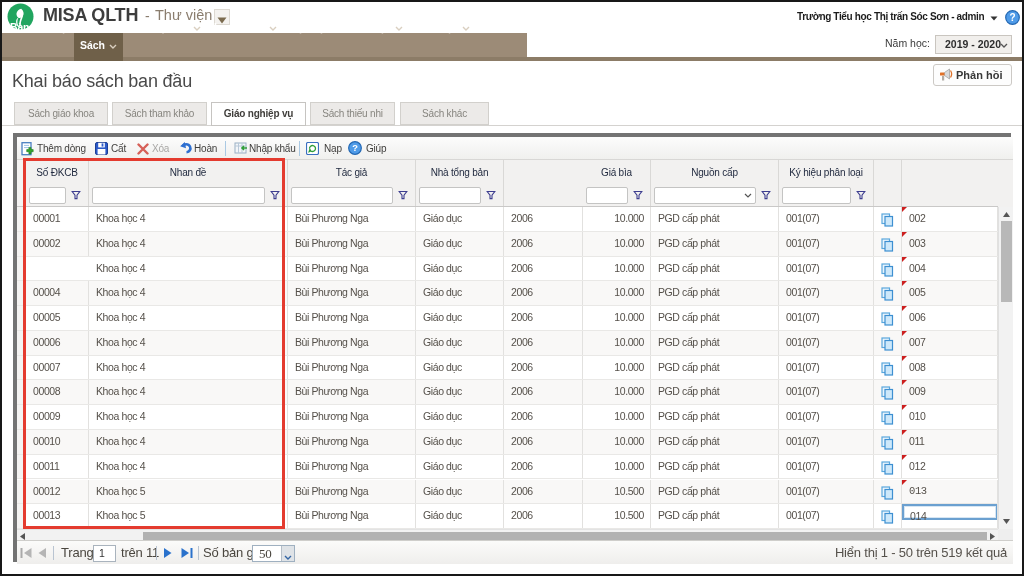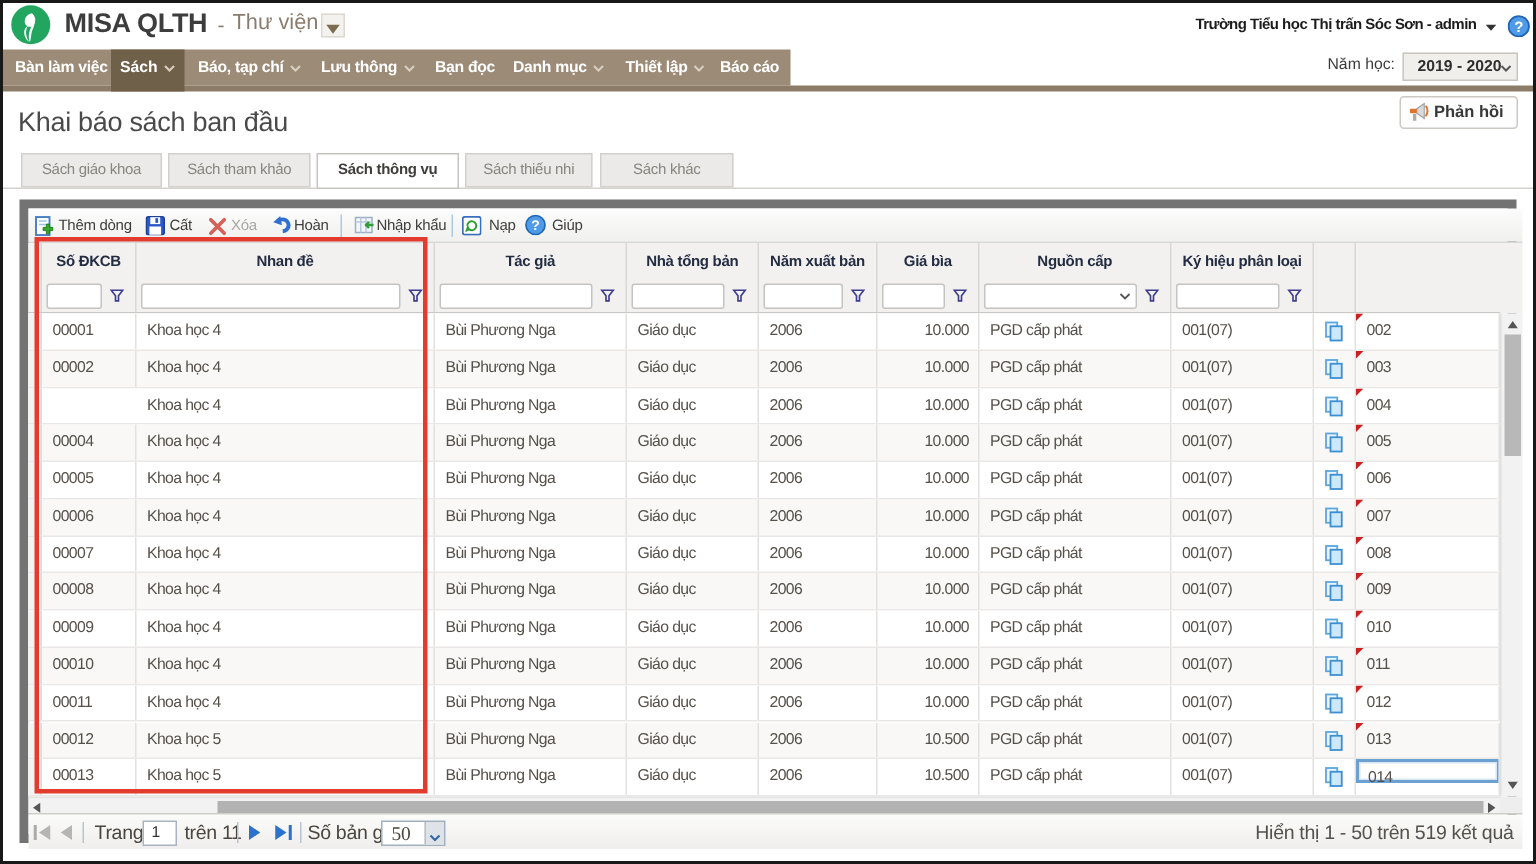--- a/index.html
+++ b/index.html
@@ -9,37 +9,37 @@
 #logo{left:7px;top:3px;}
 #brand{left:43px;top:5px;font-size:18px;font-weight:bold;color:#3d3d3d;letter-spacing:-0.2px;}
 #dash{left:145px;top:8px;font-size:14px;color:#8a7d6e;}
 #subbrand{left:155px;top:7px;font-size:14.5px;color:#8a7d6e;}
 #branddrop{left:214px;top:9px;width:16px;height:16px;background:#f4f2ef;border:1px solid #ddd9d2;}
 #userarea{left:797px;top:11px;font-size:10px;letter-spacing:-0.35px;font-weight:bold;color:#1c1c1c;width:187px;text-align:right;white-space:nowrap;}
 #usercaret{left:990px;top:16px;}
 #helpicon{left:1005px;top:10px;}
 #menubar{left:0;top:33px;width:527px;height:24px;background:#9c8b77;}
 #menustrip{left:0;top:57px;width:1024px;height:4px;background:#8c7c67;}
-.mitem{position:absolute;top:33px;height:24px;line-height:24px;color:#fff;font-size:10.5px;letter-spacing:-0.2px;font-weight:bold;white-space:nowrap;z-index:2;}
+.mitem{position:absolute;top:15px;height:24px;line-height:24px;color:#fff;font-size:10.5px;letter-spacing:-0.2px;font-weight:bold;white-space:nowrap;z-index:2;}
 #mactive{left:74px;top:33px;width:49px;height:28px;background:#6f6049;z-index:2;color:#fff;font-size:10.5px;font-weight:bold;text-align:center;line-height:24px;}
 #namhoc{left:885px;top:37px;font-size:10.5px;color:#3a3a3a;}
 #nhbox{left:935px;top:35px;width:77px;height:19px;background:#f1efec;border:1px solid #c9c5bf;font-size:10.5px;font-weight:bold;color:#2e2e2e;padding-left:9px;line-height:17px;}
 #heading{left:12px;top:71px;font-size:18px;letter-spacing:-0.2px;color:#4a4a4a;}
 #feedback{left:933px;top:64px;width:79px;height:22px;background:#fdfdfd;border:1px solid #ccc9c5;border-radius:3px;font-size:11px;font-weight:bold;color:#383838;line-height:20px;padding-left:22px;}
 .tab{position:absolute;top:102px;height:23px;background:#eceae8;border:1px solid #d2d0cc;color:#87857f;font-size:10px;letter-spacing:-0.2px;text-align:center;line-height:21px;z-index:2;}
 .tab.active{background:#fff;border-color:#c6c4c1;color:#403e3b;font-weight:bold;height:24px;z-index:3;}
 #tabline{left:0;top:125px;width:1024px;height:1px;background:#d4d2cf;z-index:1;}
-#container{left:13px;top:133px;width:998px;height:429px;border:6px solid #737373;background:#fff;}
+#container{left:13px;top:133px;width:998px;height:429px;border:4px solid #737373;background:#fff;}
 #toolbar{left:0;top:0;width:996px;height:23px;background:linear-gradient(#fcfcfc,#f0f0ee);border-bottom:1px solid #d8d7d5;}
 .tbi{position:absolute;top:0;height:23px;line-height:23px;font-size:10px;letter-spacing:-0.2px;color:#3f3e3c;white-space:nowrap;}
 .tbi.dis{color:#a8a7a5;}
 .tbsep{position:absolute;top:4px;width:1px;height:15px;background:#aac9e3;}
 #ghead{left:0;top:23px;width:981px;height:47px;background:#f2f1f0;border-bottom:1px solid #c9c8c7;}
 .hcell{position:absolute;top:0;height:46px;border-right:1px solid #d9d8d6;}
-.htitle{position:absolute;left:0;right:0;top:6px;height:14px;font-size:10px;letter-spacing:-0.2px;font-weight:bold;color:#232c41;text-align:center;line-height:14px;white-space:nowrap;overflow:hidden;}
+.htitle{position:absolute;left:0;right:0;top:6px;height:14px;font-size:10px;letter-spacing:-0.2px;font-weight:normal;color:#232c41;text-align:center;line-height:14px;white-space:nowrap;overflow:hidden;}
 .hfilter{position:absolute;left:0;right:0;top:26px;height:18px;display:flex;align-items:center;padding-left:3px;}
 .finput{flex:1;height:17px;background:#fff;border:1px solid #c4c4c3;border-radius:2px;}
 .fbtn{width:16px;height:17px;margin-left:2px;margin-right:4px;display:flex;align-items:center;justify-content:center;background:#f2f1f0;flex:none;}
 #gbody{left:0;top:70px;width:981px;height:322px;background:#fff;}
 .grow{position:absolute;left:0;width:981px;height:24.77px;border-bottom:1px solid #e9e8e6;display:flex;}
 .gc{height:100%;border-right:1px solid #e2e1df;font-size:10.5px;letter-spacing:-0.4px;color:#55504a;line-height:23px;white-space:nowrap;overflow:hidden;padding-left:7px;position:relative;}
 .gc.num{text-align:right;padding-right:6px;padding-left:0;}
 .gc.ctr{text-align:center;padding-left:0;}
 .rowhdr{width:9px;height:100%;background:#f4f3f2;border-right:1px solid #dddcda;flex:none;}
 .redmark{position:absolute;left:0;top:0;width:0;height:0;border-top:5px solid #cc1f1f;border-right:5px solid transparent;}
@@ -103,21 +103,21 @@
     </svg></div>
 <div class="abs" id="heading">Khai báo sách ban đầu</div>
 <div class="abs" id="feedback"><svg width="15" height="15" viewBox="0 0 15 15" style="position:absolute;left:5px;top:3px;">
       <path d="M5.5 4.5 L10.5 1 L10.5 11 L5.5 7.5 Z" fill="#d8dadc" stroke="#9a9a9a" stroke-width="0.7"></path>
       <rect x="1" y="4.5" width="4.5" height="3" rx="0.5" fill="#e0722a"></rect>
       <path d="M11.5 2.5 Q13.8 6 11.5 9.5" fill="none" stroke="#e0722a" stroke-width="1.3"></path>
       <rect x="3" y="8" width="2.2" height="4.5" fill="#b0aca6"></rect>
     </svg>Phản hồi</div>
 <div class="tab" style="left:14px;width:94px;">Sách giáo khoa</div>
 <div class="tab" style="left:112px;width:95px;">Sách tham khảo</div>
-<div class="tab active" style="left:211px;width:95px;">Sách thông vụ</div>
+<div class="tab active" style="left:211px;width:95px;">Giáo nghiệp vụ</div>
 <div class="tab" style="left:310px;width:85px;">Sách thiếu nhi</div>
 <div class="tab" style="left:400px;width:89px;">Sách khác</div>
 <div class="abs" id="tabline"></div>
 <div class="abs" id="container">
 <div class="abs" id="toolbar">
 <svg class="abs" style="left:4px;top:5px;" width="14" height="14" viewBox="0 0 14 14">
         <rect x="1" y="0.7" width="9" height="12" fill="#fff" stroke="#4a7fc1" stroke-width="1.3"></rect>
         <line x1="3" y1="3.4" x2="8" y2="3.4" stroke="#9ec2e8" stroke-width="1"></line>
         <line x1="3" y1="5.6" x2="8" y2="5.6" stroke="#9ec2e8" stroke-width="1"></line>
         <path d="M9.5 5.5 L12.5 5.5 L12.5 8.5 L9.5 8.5 L9.5 11.5 L6.5 11.5 L6.5 8.5 L3.5 8.5 L3.5 5.5 L6.5 5.5 L6.5 2.5 L9.5 2.5 Z" transform="translate(3.2,3.6) scale(0.72)" fill="#35a52e" stroke="#1d7a18" stroke-width="0.8"></path>
@@ -199,31 +199,20 @@
         <div class="htitle">Nhà tổng bản</div>
         <div class="hfilter">
           <div class="finput"></div>
           <div class="fbtn">
             <svg width="10" height="10" viewBox="0 0 10 10">
               <path d="M1.2 1.5 H8.8 L6.0 5.2 V8.6 L4.0 8.6 V5.2 Z" fill="none" stroke="#3d3d8f" stroke-width="1.1"></path>
             </svg>
           </div>
         </div>
       </div>
-<div class="hcell" style="left:487px;width:79px;">
-        <div class="htitle">Năm xuất bản</div>
-        <div class="hfilter">
-          <div class="finput"></div>
-          <div class="fbtn">
-            <svg width="10" height="10" viewBox="0 0 10 10">
-              <path d="M1.2 1.5 H8.8 L6.0 5.2 V8.6 L4.0 8.6 V5.2 Z" fill="none" stroke="#3d3d8f" stroke-width="1.1"></path>
-            </svg>
-          </div>
-        </div>
-      </div>
 <div class="hcell" style="left:566px;width:68px;">
         <div class="htitle">Giá bìa</div>
         <div class="hfilter">
           <div class="finput"></div>
           <div class="fbtn">
             <svg width="10" height="10" viewBox="0 0 10 10">
               <path d="M1.2 1.5 H8.8 L6.0 5.2 V8.6 L4.0 8.6 V5.2 Z" fill="none" stroke="#3d3d8f" stroke-width="1.1"></path>
             </svg>
           </div>
         </div>
@@ -440,21 +429,21 @@
         <div class="gc" style="width:128px;">Bùi Phương Nga</div>
         <div class="gc" style="width:88px;">Giáo dục</div>
         <div class="gc" style="width:79px;">2006</div>
         <div class="gc num" style="width:68px;">10.500</div>
         <div class="gc" style="width:128px;">PGD cấp phát</div>
         <div class="gc" style="width:95px;">001(07)</div>
         <div class="gc ctr" style="width:28px;"><span style="display:inline-block;margin-top:5px;"><svg width="13" height="14" viewBox="0 0 13 14">
               <rect x="1" y="1" width="7.5" height="9.5" fill="#eaf5fd" stroke="#5aa7dd" stroke-width="1.2"></rect>
               <rect x="4" y="3.5" width="7.5" height="9.5" fill="#cde8fa" stroke="#3d8fd1" stroke-width="1.2"></rect>
             </svg></span></div>
-        <div class="gc" style="width:96px;"><span class="redmark"></span>013</div>
+        <div class="gc" style="width:96px;font-family:Liberation Mono, monospace;"><span class="redmark"></span>013</div>
       </div>
 <div class="grow" style="top:297.2px;background:#fff;">
         <div class="rowhdr"></div>
         <div class="gc" style="width:63px;">00013</div>
         <div class="gc" style="width:199px;">Khoa học 5</div>
         <div class="gc" style="width:128px;">Bùi Phương Nga</div>
         <div class="gc" style="width:88px;">Giáo dục</div>
         <div class="gc" style="width:79px;">2006</div>
         <div class="gc num" style="width:68px;">10.500</div>
         <div class="gc" style="width:128px;">PGD cấp phát</div>

